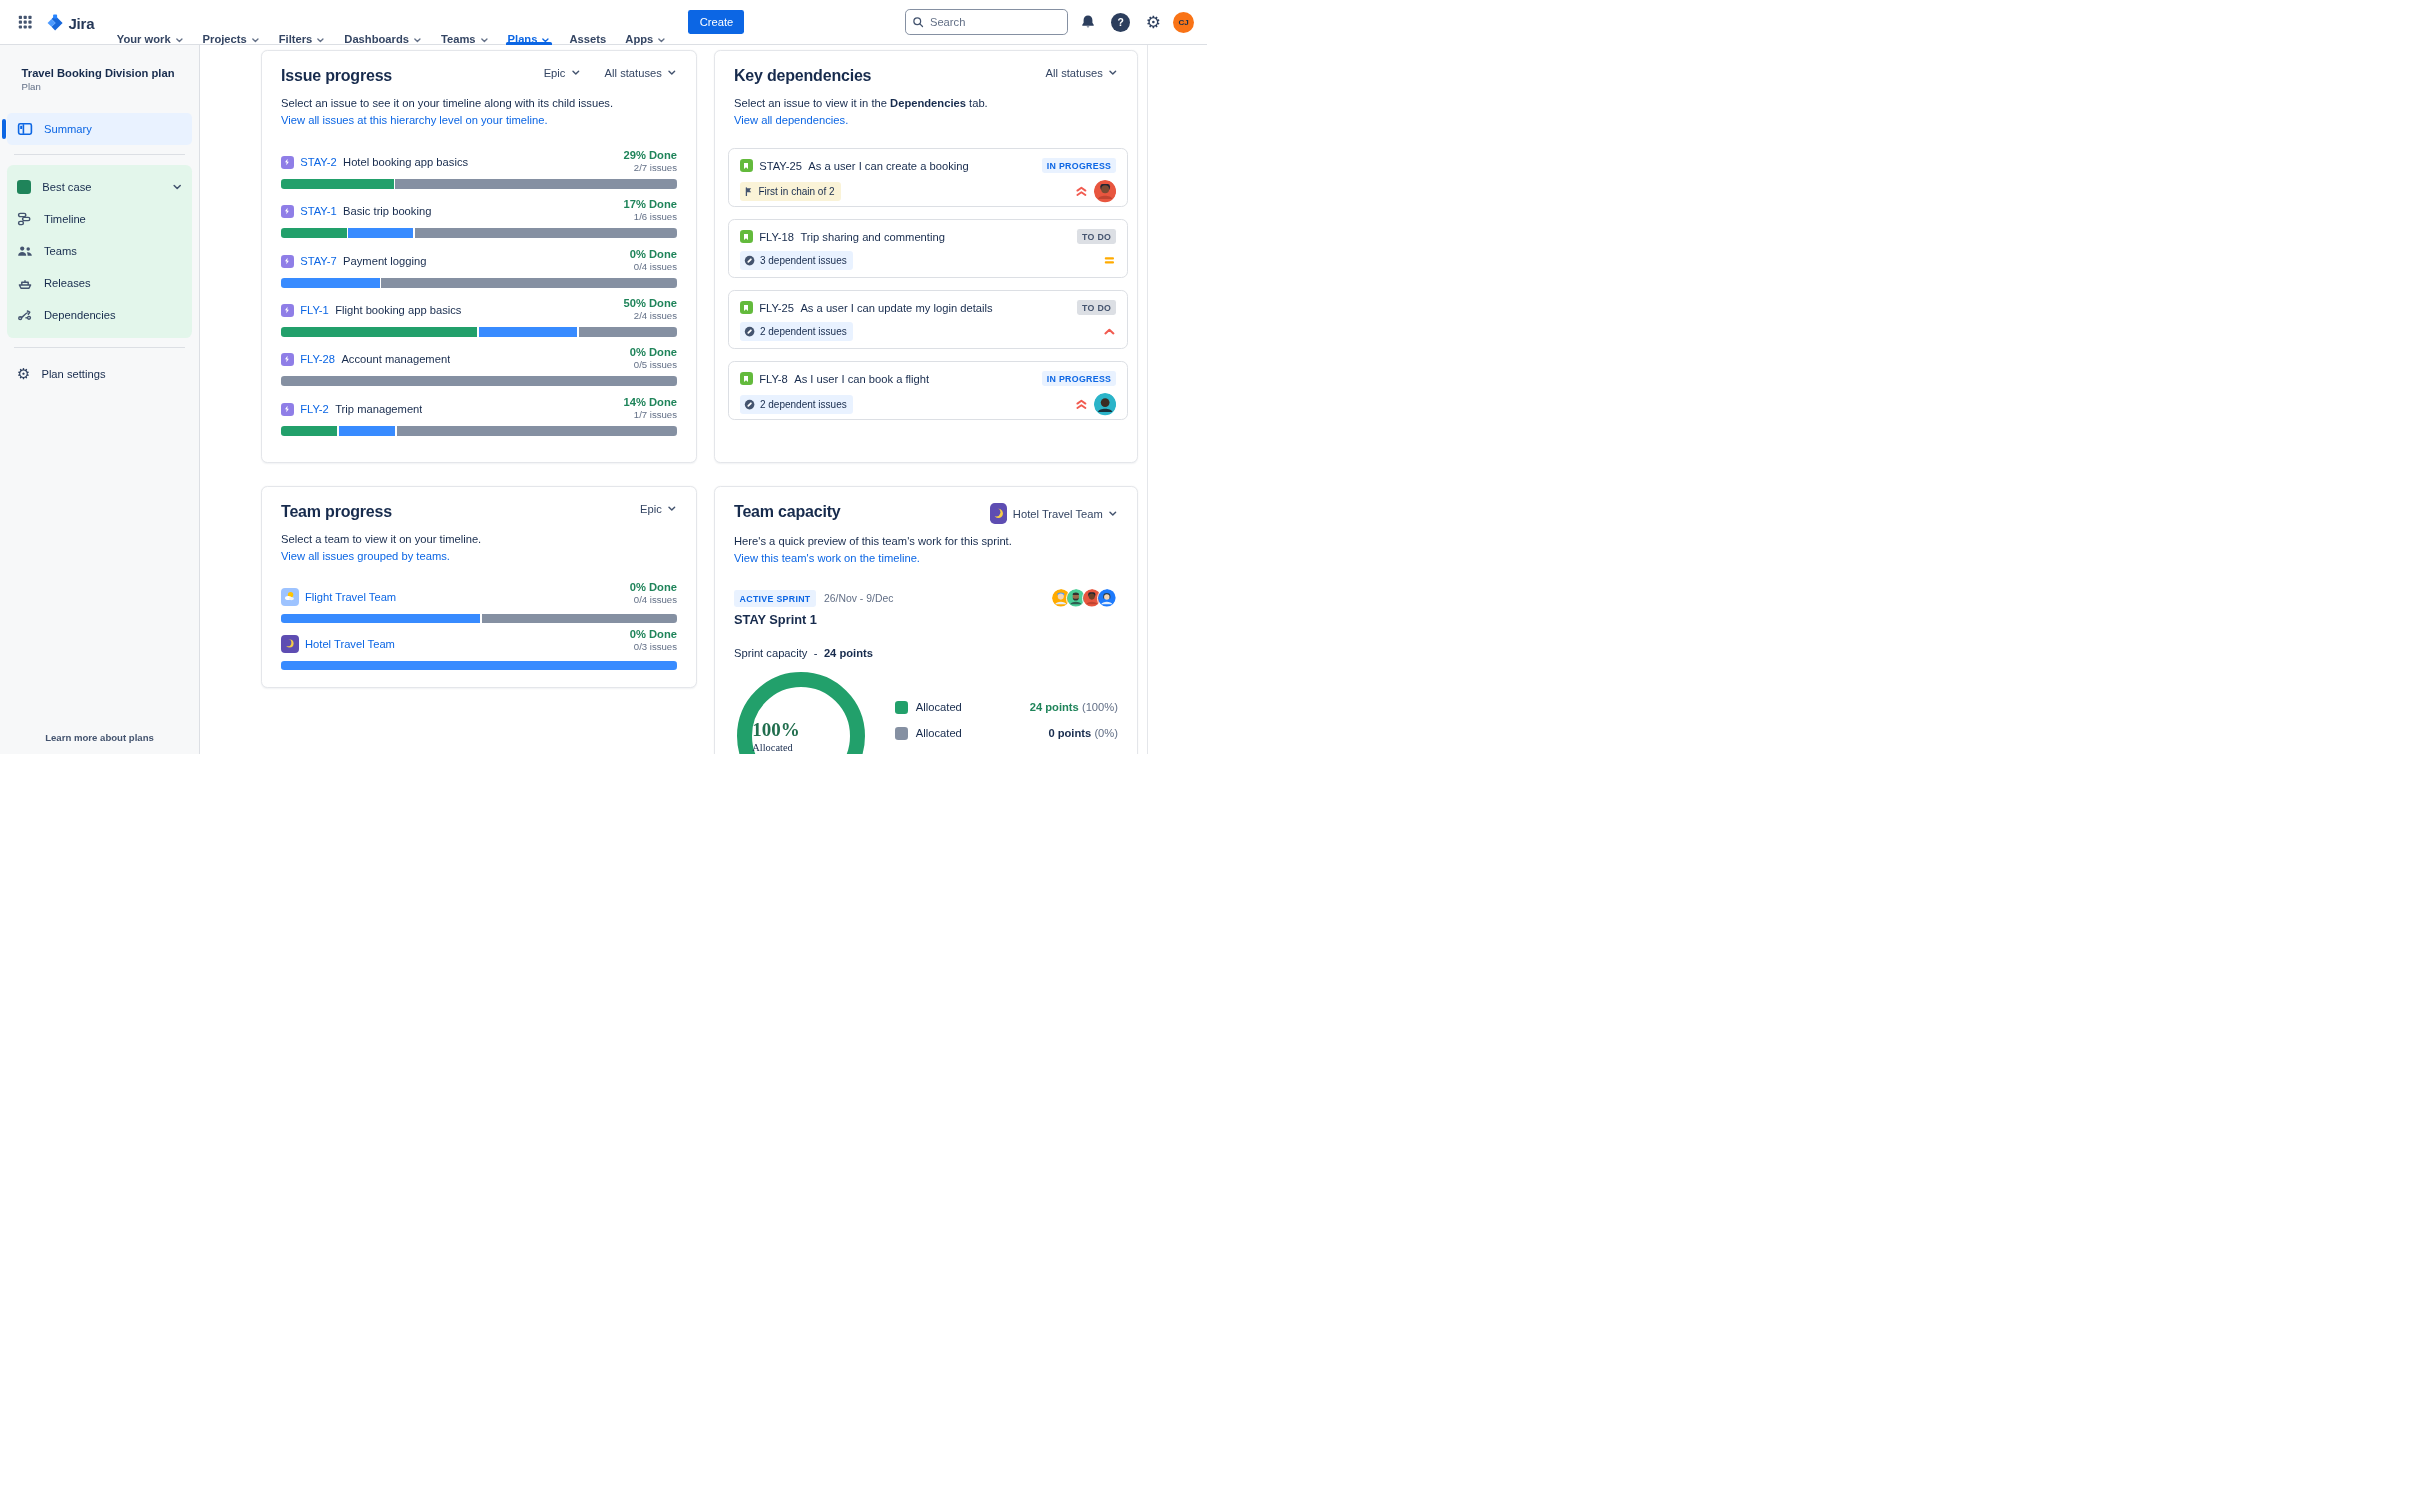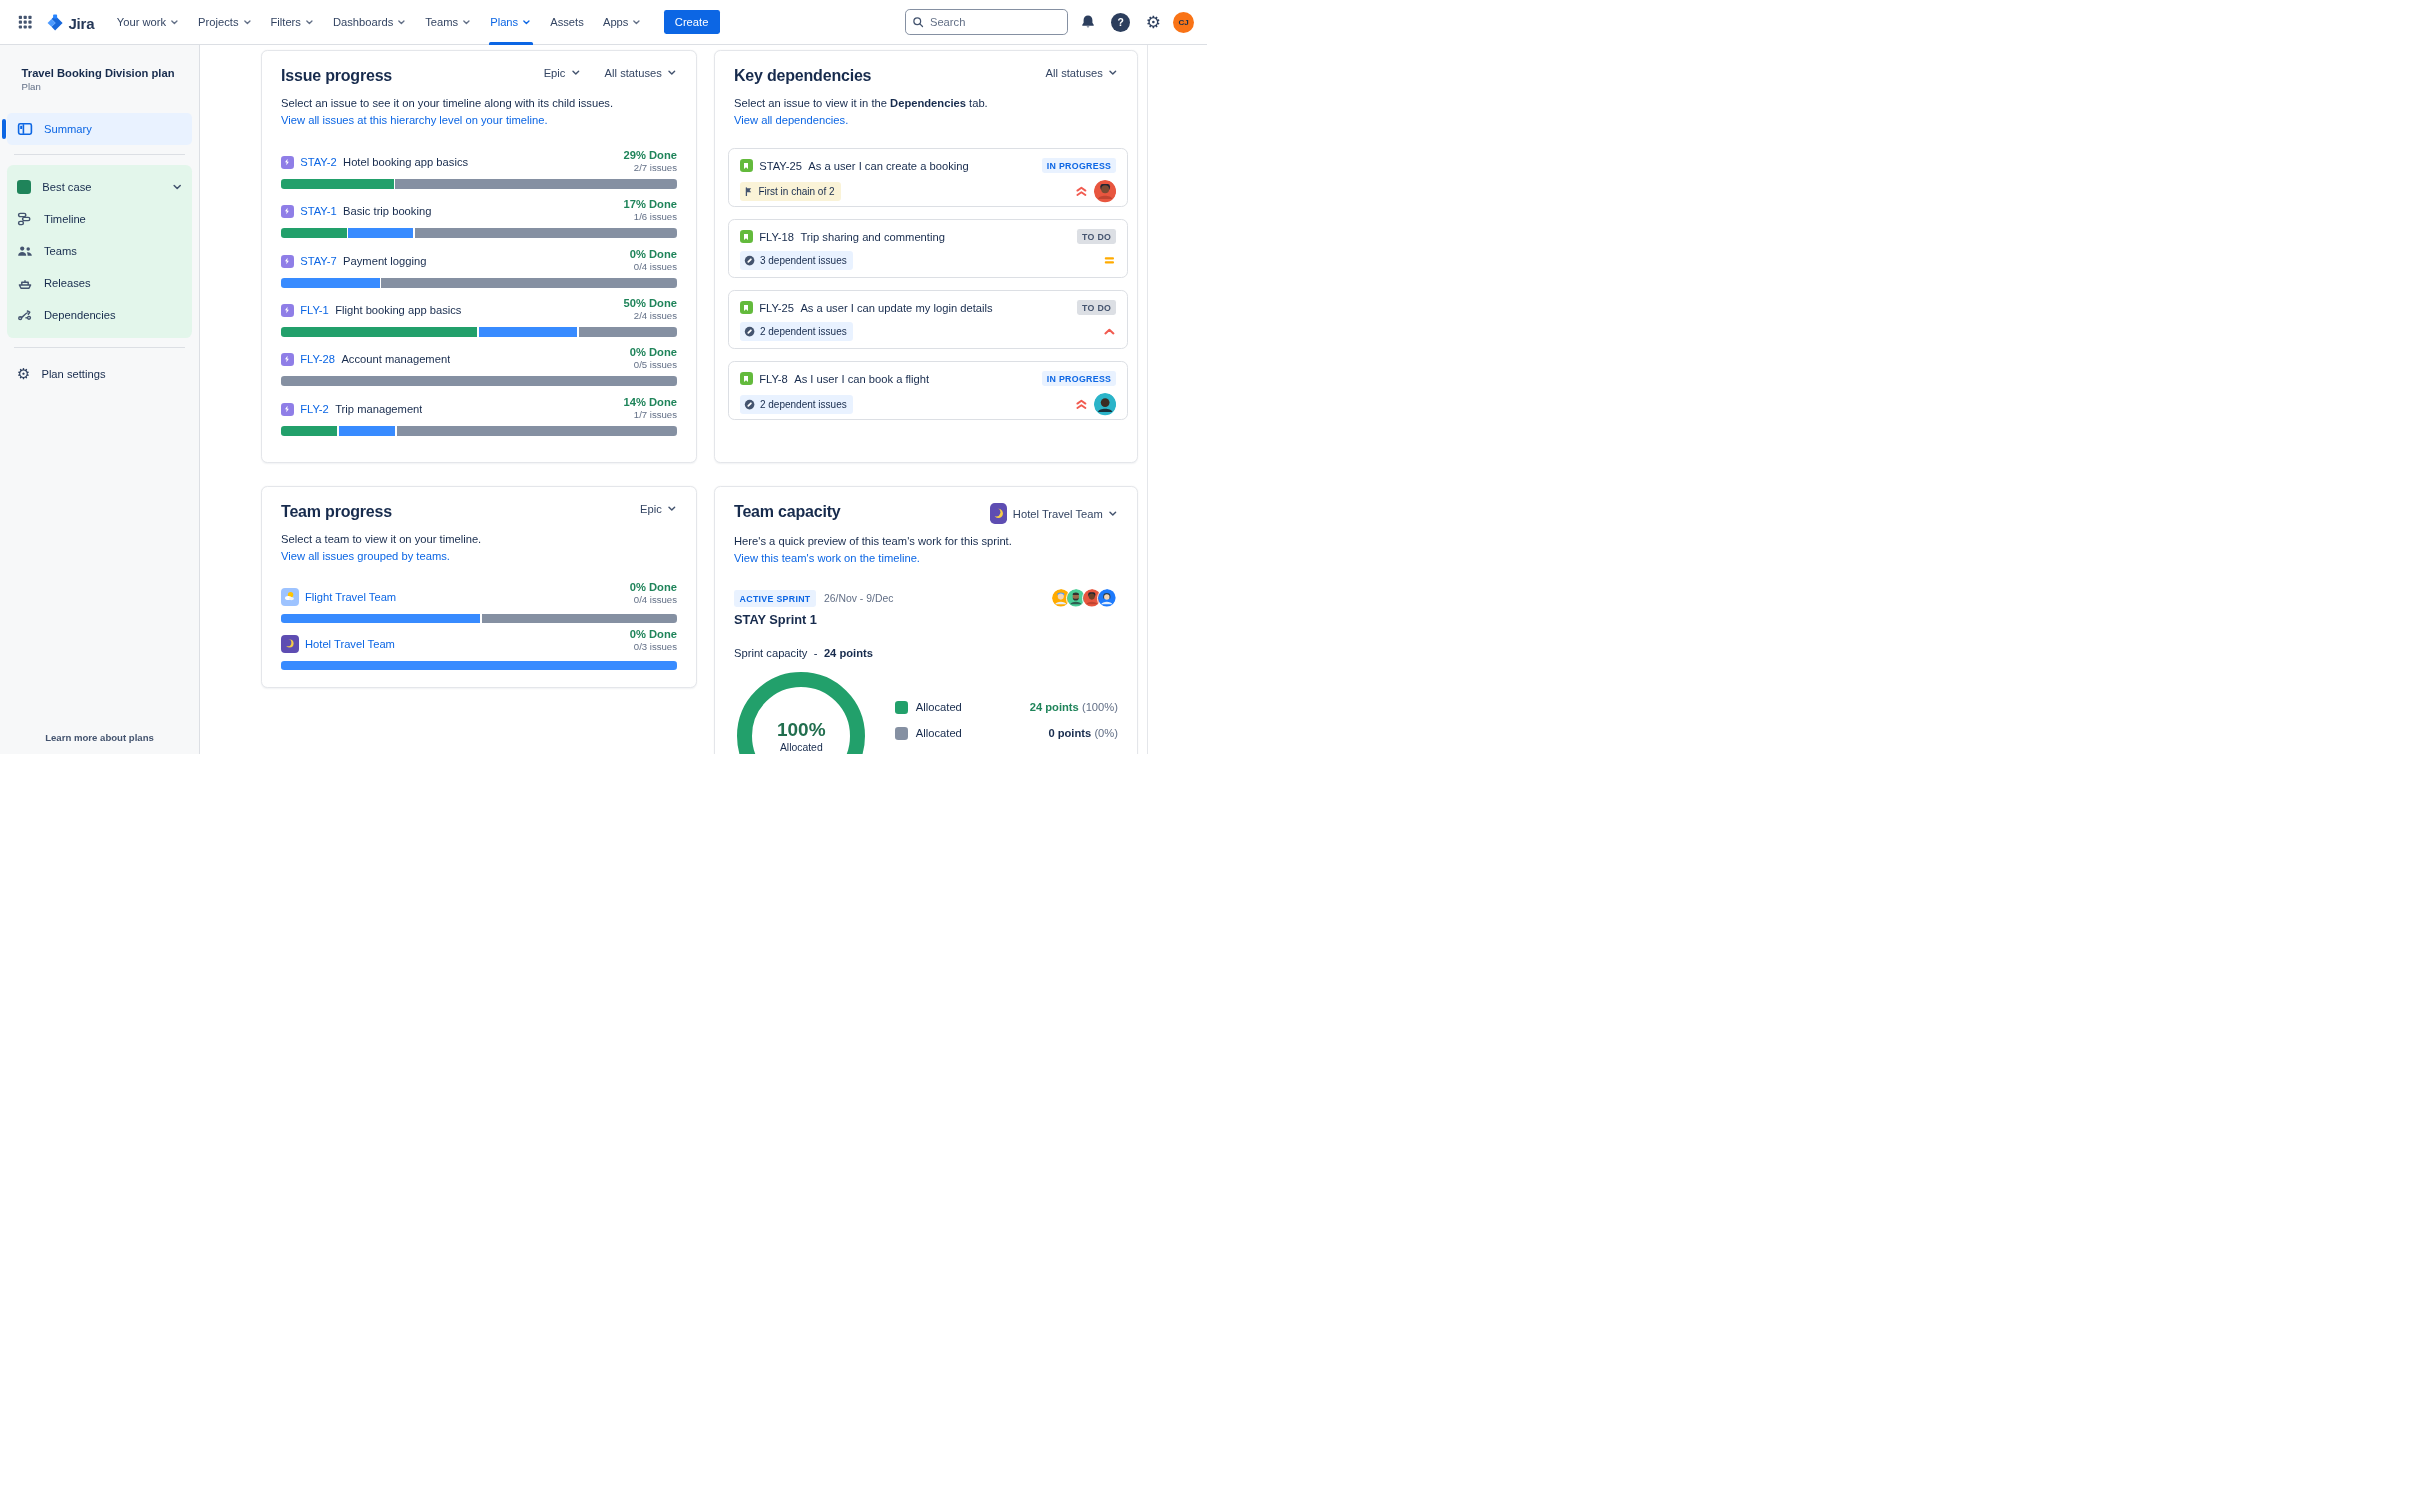--- a/index.html
+++ b/index.html
@@ -13,22 +13,22 @@
     position:absolute; top:0; left:0; width:1207px; height:45px;
     background:#fff; border-bottom:0.8px solid #DCDFE4;
     display:flex; align-items:center; padding:0 12.8px; z-index:10;
   }
   .nav-left { display:flex; align-items:center; gap:4.8px; }
   .icon-btn { width:25.5px; height:25.5px; display:flex; align-items:center; justify-content:center; border-radius:3.2px; cursor:pointer; }
   .logo { display:flex; align-items:flex-end; gap:3.2px; margin:0 8px 0 3.2px; cursor:pointer; }
   .logo-text { font-size:15px; font-weight:700; color:#253858; letter-spacing:-0.2px; }
   .nav-items { display:flex; align-items:center; height:45px; }
   .nav-item {
-    position:relative; height:45px; display:flex; align-items:center; gap:4px;
-    padding:0 9.6px; font-size:11.2px; font-weight:400; color:#344563; cursor:pointer; white-space:nowrap;
+    position:relative; height:45px; display:flex; align-items:flex-end; gap:4px;
+    padding:0 9.6px; font-size:11.2px; font-weight:700; color:#344563; cursor:pointer; white-space:nowrap;
   }
   .nav-item.active { color:#0C66E4; }
   .nav-item.active::after {
     content:""; position:absolute; left:8px; right:8px; bottom:0; height:2.4px;
     background:#0C66E4; border-radius:1.6px 1.6px 0 0;
   }
   .create-btn {
     margin-left:8px; background:#0C66E4; color:#fff; border:none; border-radius:2.4px;
     font-size:11.2px; font-weight:500; padding:5.6px 11.2px; cursor:pointer; font-family:inherit;
   }
@@ -123,21 +123,21 @@
   
   .sprint-badge { font-size:8.8px; font-weight:700; letter-spacing:0.3px; padding:3.2px 5.6px; border-radius:2.4px; background:#E9F2FF; color:#0C66E4; }
   .sprint-dates { font-size:10.4px; color:#626F86; margin-left:8px; }
   .sprint-name { font-size:12.8px; font-weight:700; color:#172B4D; }
   .cap-line { font-size:11.2px; color:#172B4D; display:flex; gap:6.4px; align-items:baseline; }
   .cap-points { font-weight:700; }
   .avatars-stack { display:flex; }
   .avatars-stack .cap-av { width:21px; height:21px; border-radius:50%; border:1.6px solid #fff; margin-left:-5.6px; overflow:hidden; }
   .donut {
     position:absolute; width:128px; height:128px; border-radius:50%;
-    border:15px solid #22A06B; display:flex; flex-direction:column; align-items:center; justify-content:center;
+    border:15px solid #22A06B; display:flex; flex-direction:column; justify-content:center;font-family:Liberation Serif, serif;
   }
   .donut-pct { font-size:19px; font-weight:700; color:#216E4E; }
   .donut-lbl { font-size:10.4px; color:#172B4D; margin-top:1.6px; }
   .legend-row { position:absolute; left:180px; right:19px; display:flex; align-items:center; gap:8px; }
   .legend-sq { width:12.8px; height:12.8px; border-radius:3.2px; flex:0 0 12.8px; }
   .legend-lbl { font-size:11.2px; color:#172B4D; }
   .legend-val { margin-left:auto; font-size:11.2px; }
   .legend-val b { font-weight:700; }
   .val-green { color:#1F845A; }
   .val-dark { color:#172B4D; }

